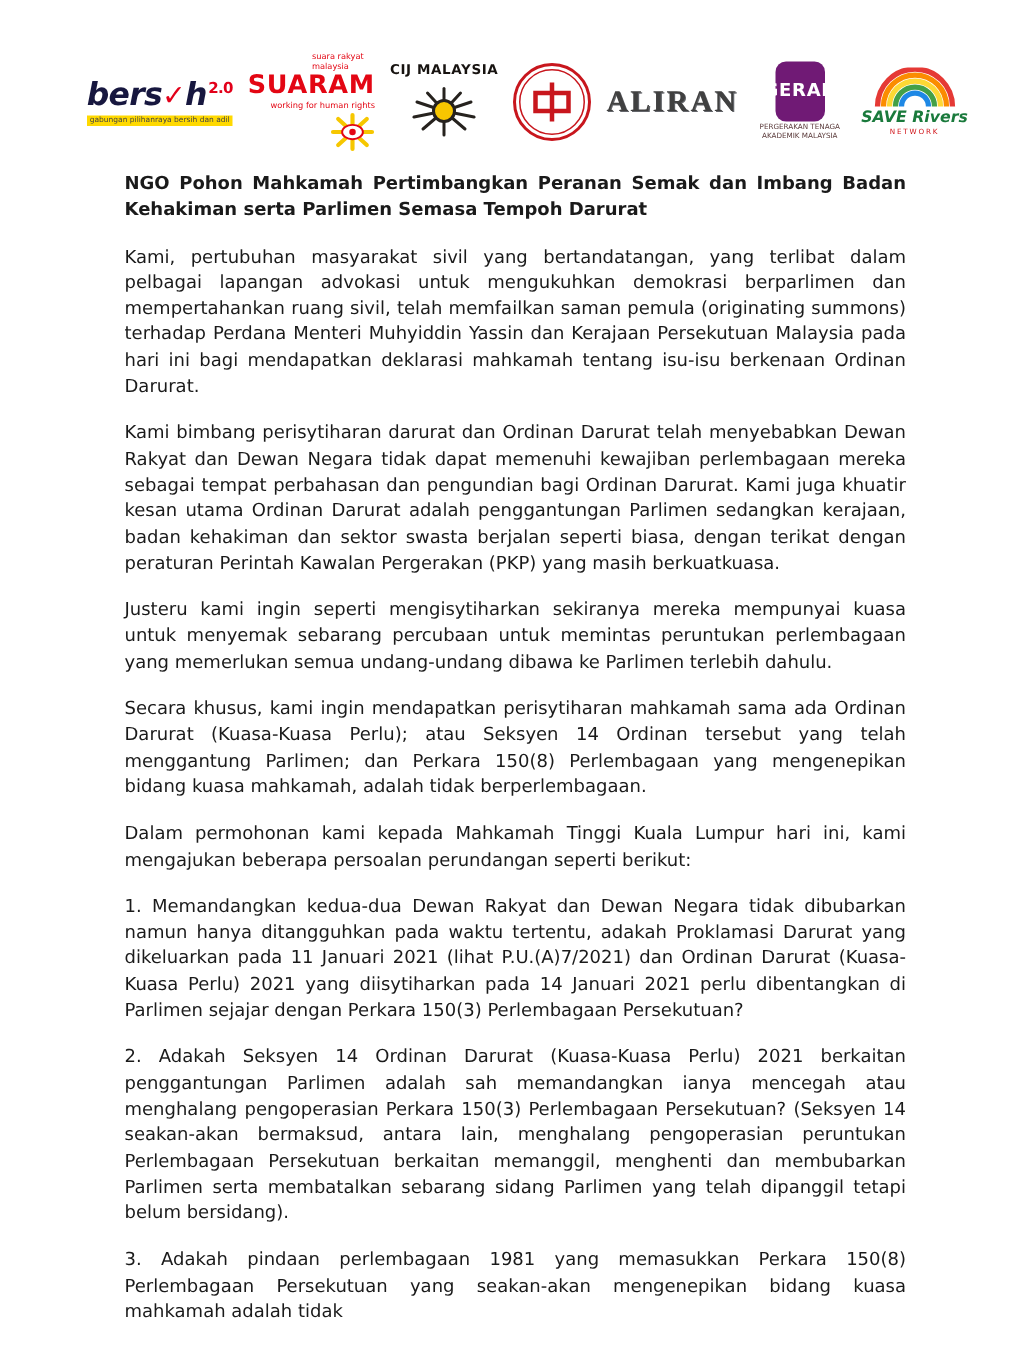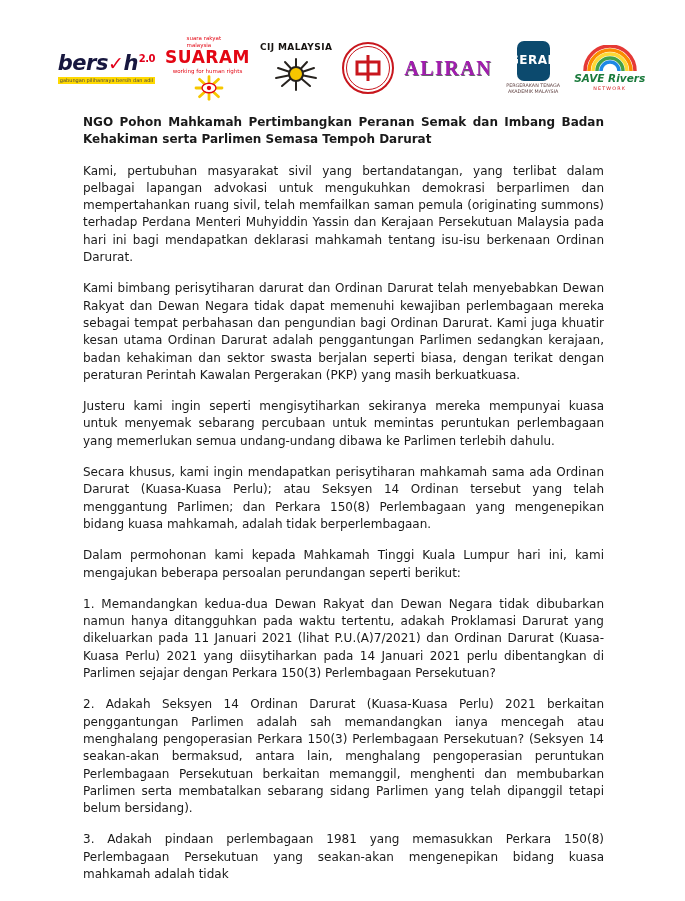--- a/index.html
+++ b/index.html
@@ -28,21 +28,21 @@
   .logo { display: flex; flex-direction: column; align-items: center; justify-content: center; line-height: 1.1; }
 
   
   .logo-bersih { align-items: flex-start; }
   .bersih-word { font-weight: bold; font-size: 21px; color: #17173f; letter-spacing: -0.5px; font-style: italic; text-align: right; }
   .bersih-check { color: #e2001a; font-style: normal; font-size: 19px; }
   .bersih-ver { color: #e2001a; font-size: 10px; font-style: normal; vertical-align: super; margin-left: 1px; }
   .bersih-tagline { font-size: 5px; color: #444; background: #ffd900; padding: 1px 2px; margin-top: 2px; white-space: nowrap; }
 
   
-  .logo-suaram { align-items: center; }
+  .logo-suaram { align-items: flex-end; }
   .suaram-top { font-size: 5.5px; color: #e30613; width: 42px; line-height: 1.2; }
   .suaram-name { font-weight: bold; font-size: 17px; color: #e30613; letter-spacing: 0.5px; }
   .suaram-tagline { font-size: 5.5px; color: #e30613; margin-top: 1px; }
   .suaram-sun { margin-top: 1px; margin-left: 2px; }
 
   
   .cij-name { font-weight: bold; font-size: 9px; color: #171310; letter-spacing: 0.4px; margin-bottom: 2px; white-space: nowrap; }
 
   
   .hua-circle {
@@ -53,28 +53,28 @@
   }
   .hua-circle::after {
     content: ""; position: absolute; inset: 2px;
     border: 1px solid #c8161d; border-radius: 50%;
   }
 
   
   .aliran-name {
     font-family: "Liberation Serif", "DejaVu Serif", serif;
     font-weight: bold; font-size: 20px; letter-spacing: 1.5px;
-    color: #a21caf;
+    color: #404040;
     text-shadow: 0.7px 0.7px 0 #63656a;
   }
 
   
   .gerak-box {
     width: 33px; height: 40px; border-radius: 7px;
-    background: #0c4a6e;
+    background: #701a75;
     display: flex; align-items: center; justify-content: center;
   }
   .gerak-name { color: #ffffff; font-weight: bold; font-size: 12px; letter-spacing: 0.5px; }
   .gerak-tagline { font-size: 4.8px; color: #5a3a3a; width: 62px; text-align: center; margin-top: 2px; line-height: 1.3; }
 
   
   .save-name { font-weight: bold; font-size: 10.5px; color: #1a7a3c; font-style: italic; margin-top: 1px; white-space: nowrap; text-align: right; }
   .save-tagline { font-size: 4.8px; color: #d01217; letter-spacing: 1.2px; margin-top: 1px; }
 
   

